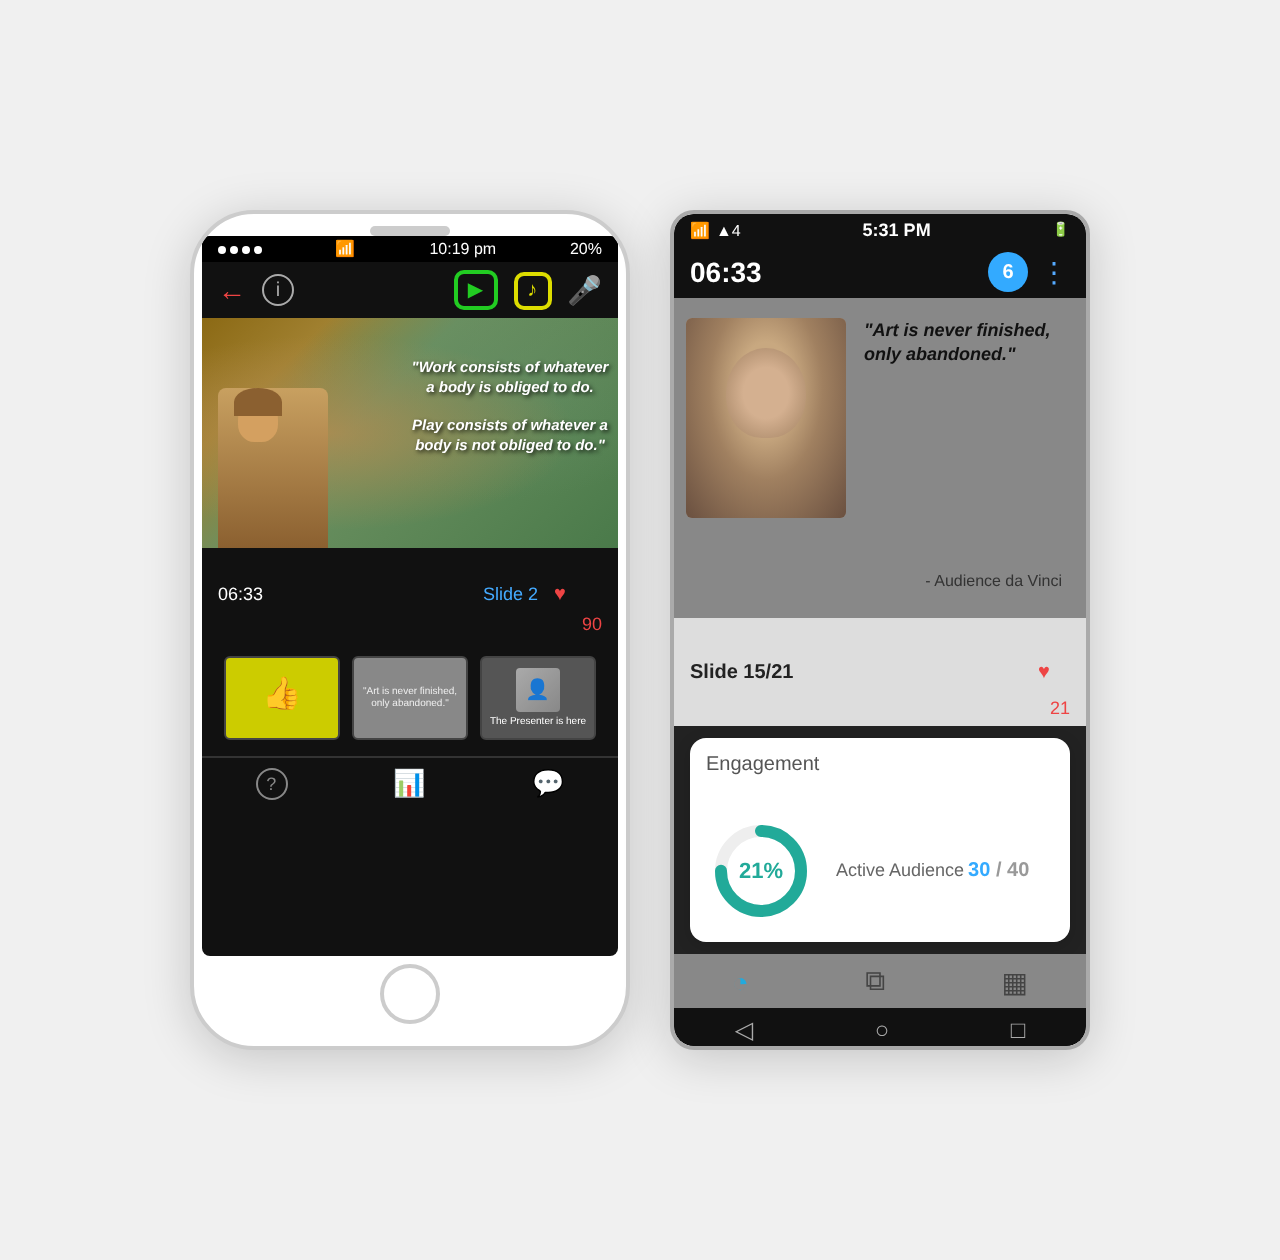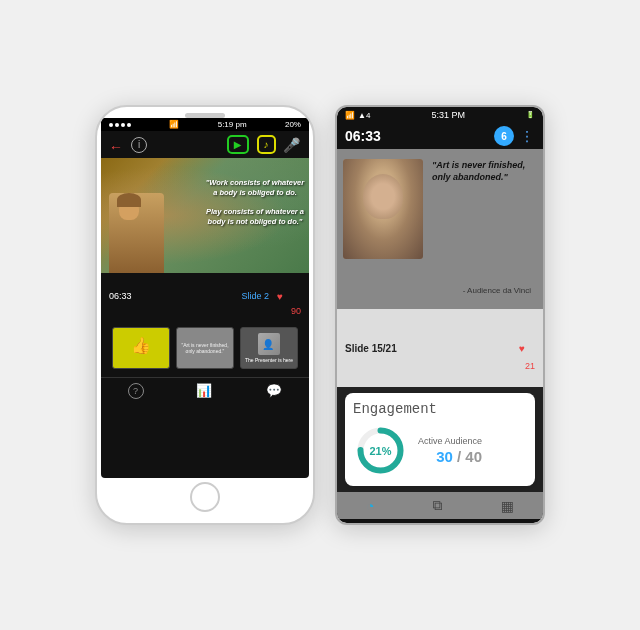--- a/index.html
+++ b/index.html
@@ -292,21 +292,21 @@
     .status-bar-right {
       background: #111;
       color: #fff;
       display: flex;
       justify-content: space-between;
       align-items: center;
       padding: 3px 8px;
       font-size: 8px;
       flex-shrink: 0;
     }
-    .status-bar-right .time { color: #fff; font-size: 9px; }
+    .status-bar-right .time { color: #fff; font-size: 9px; font-weight: bold; }
     .status-bar-right .icons { display: flex; gap: 3px; align-items: center; }
     .status-bar-right .battery { color: #fff; font-size: 7px; }
 
     
     .timer-bar-right {
       background: #111;
       display: flex;
       align-items: center;
       justify-content: space-between;
       padding: 3px 8px;
@@ -394,21 +394,21 @@
       bottom: 14px;
       color: #333;
       font-size: 8px;
     }
 
     
     .slide-info-row {
       background: #ddd;
       display: flex;
       align-items: center;
-      padding: 16px 8px;
+      padding: 4px 8px;
       font-size: 10px;
       flex-shrink: 0;
     }
     .slide-info-row .slide-label {
       color: #222;
       font-weight: bold;
     }
     .slide-info-row .spacer { flex: 1; }
     .slide-info-row .heart { color: #e44; }
     .slide-info-row .likes { color: #e44; font-size: 9px; margin-top: 36px; }
@@ -416,24 +416,23 @@
     
     .engagement-card {
       background: #fff;
       border-radius: 8px;
       margin: 6px 8px;
       padding: 8px;
       flex-shrink: 0;
       box-shadow: 0 2px 8px rgba(0,0,0,0.15);
     }
     .engagement-card .eng-title {
-      font-size: 14px;
+      font-size: 10px;
       color: #555;
-      margin-bottom: 6px;
-      font-family: Liberation Mono, monospace;
+      margin-bottom: 20px;
     }
     .engagement-card .eng-body {
       display: flex;
       align-items: center;
       gap: 10px;
     }
     .donut-container {
       position: relative;
       width: 55px;
       height: 55px;
@@ -447,30 +446,29 @@
       position: absolute;
       top: 50%;
       left: 50%;
       transform: translate(-50%, -50%);
       font-size: 11px;
       font-weight: bold;
       color: #2a9;
     }
     .eng-stats {
       display: flex;
-      flex-direction: column;
+      flex-direction: row;
       gap: 2px;
-      text-align: right;
     }
     .eng-stats .active-label {
       font-size: 9px;
       color: #666;
     }
     .eng-stats .audience-count {
-      font-size: 15px;
+      font-size: 10px;
       font-weight: bold;
     }
     .eng-stats .count-main { color: #3af; }
     .eng-stats .count-sep { color: #999; }
     .eng-stats .count-total { color: #999; }
 
     
     .bottom-nav-right {
       background: #888;
       display: flex;
@@ -509,21 +507,21 @@
     <div class="screen">
 
       <div class="status-bar-left">
         <div class="dots">
           <div class="dot"></div>
             <div class="dot"></div>
             <div class="dot"></div>
             <div class="dot"></div>
         </div>
         <span>📶</span>
-        <span>5:19 pm</span>
+        <span>10:19 pm</span>
         <span>20%</span>
       </div>
 
       <div class="toolbar-left">
         <span class="back-icon">←</span>
         <div class="info-icon">
           <span>i</span>
         </div>
         <div class="spacer"></div>
         <div class="btn-green-outline">

